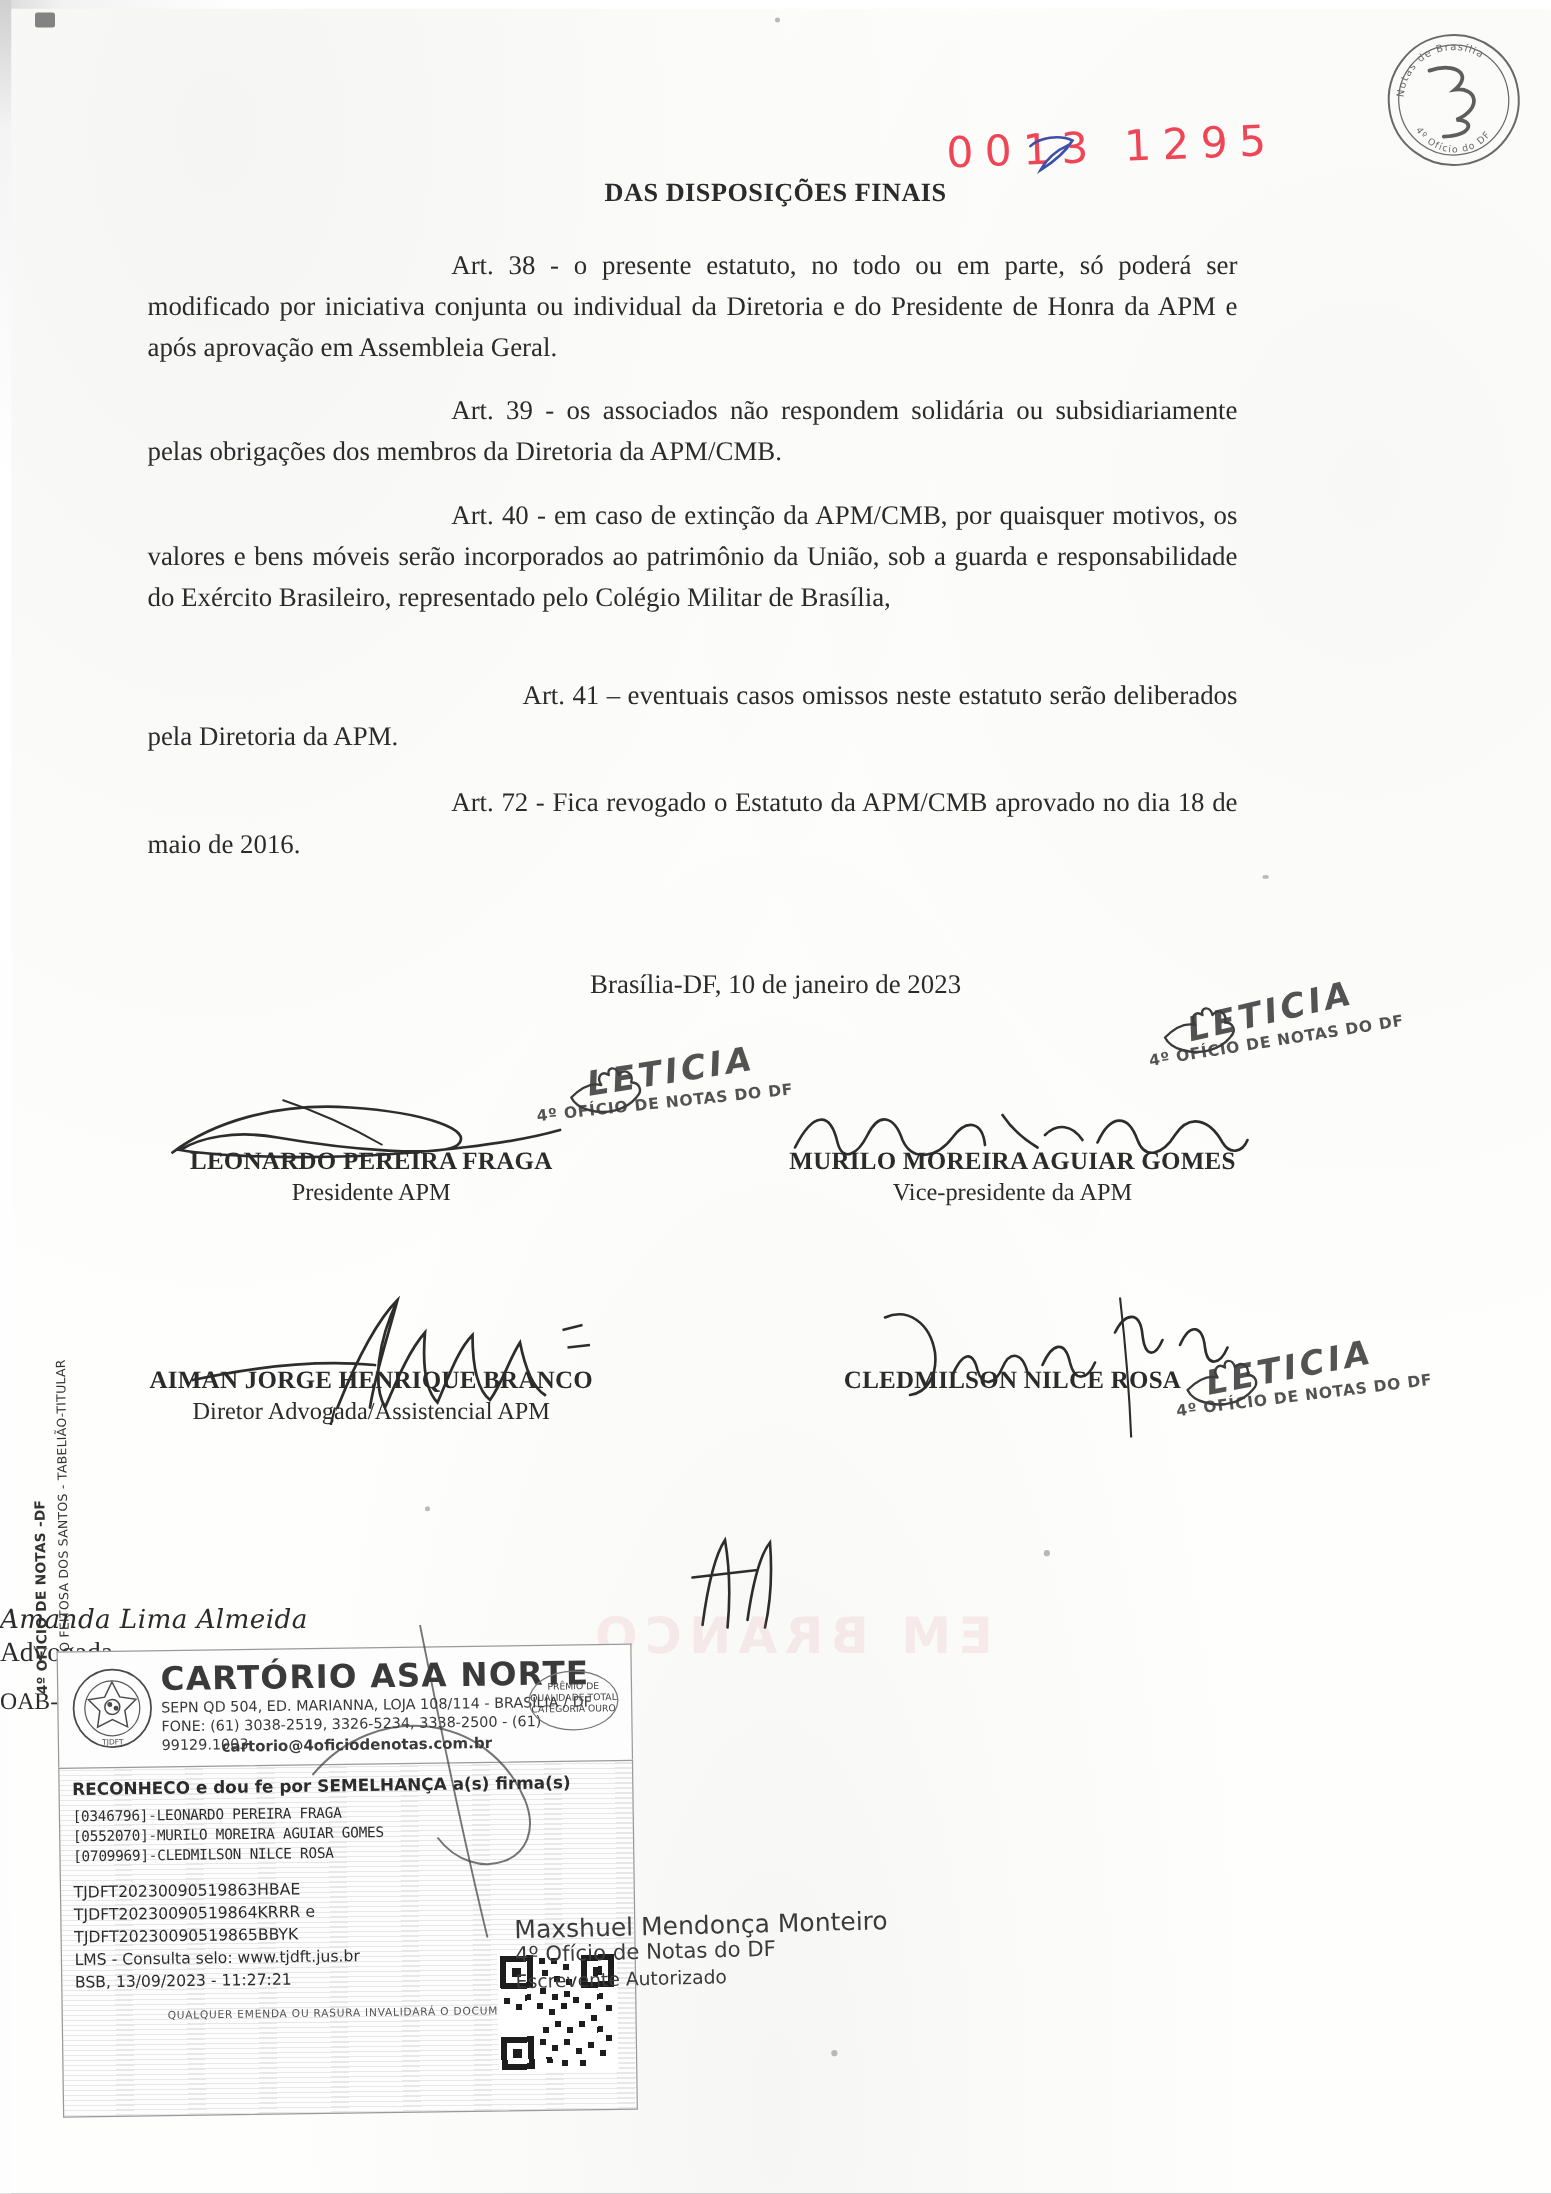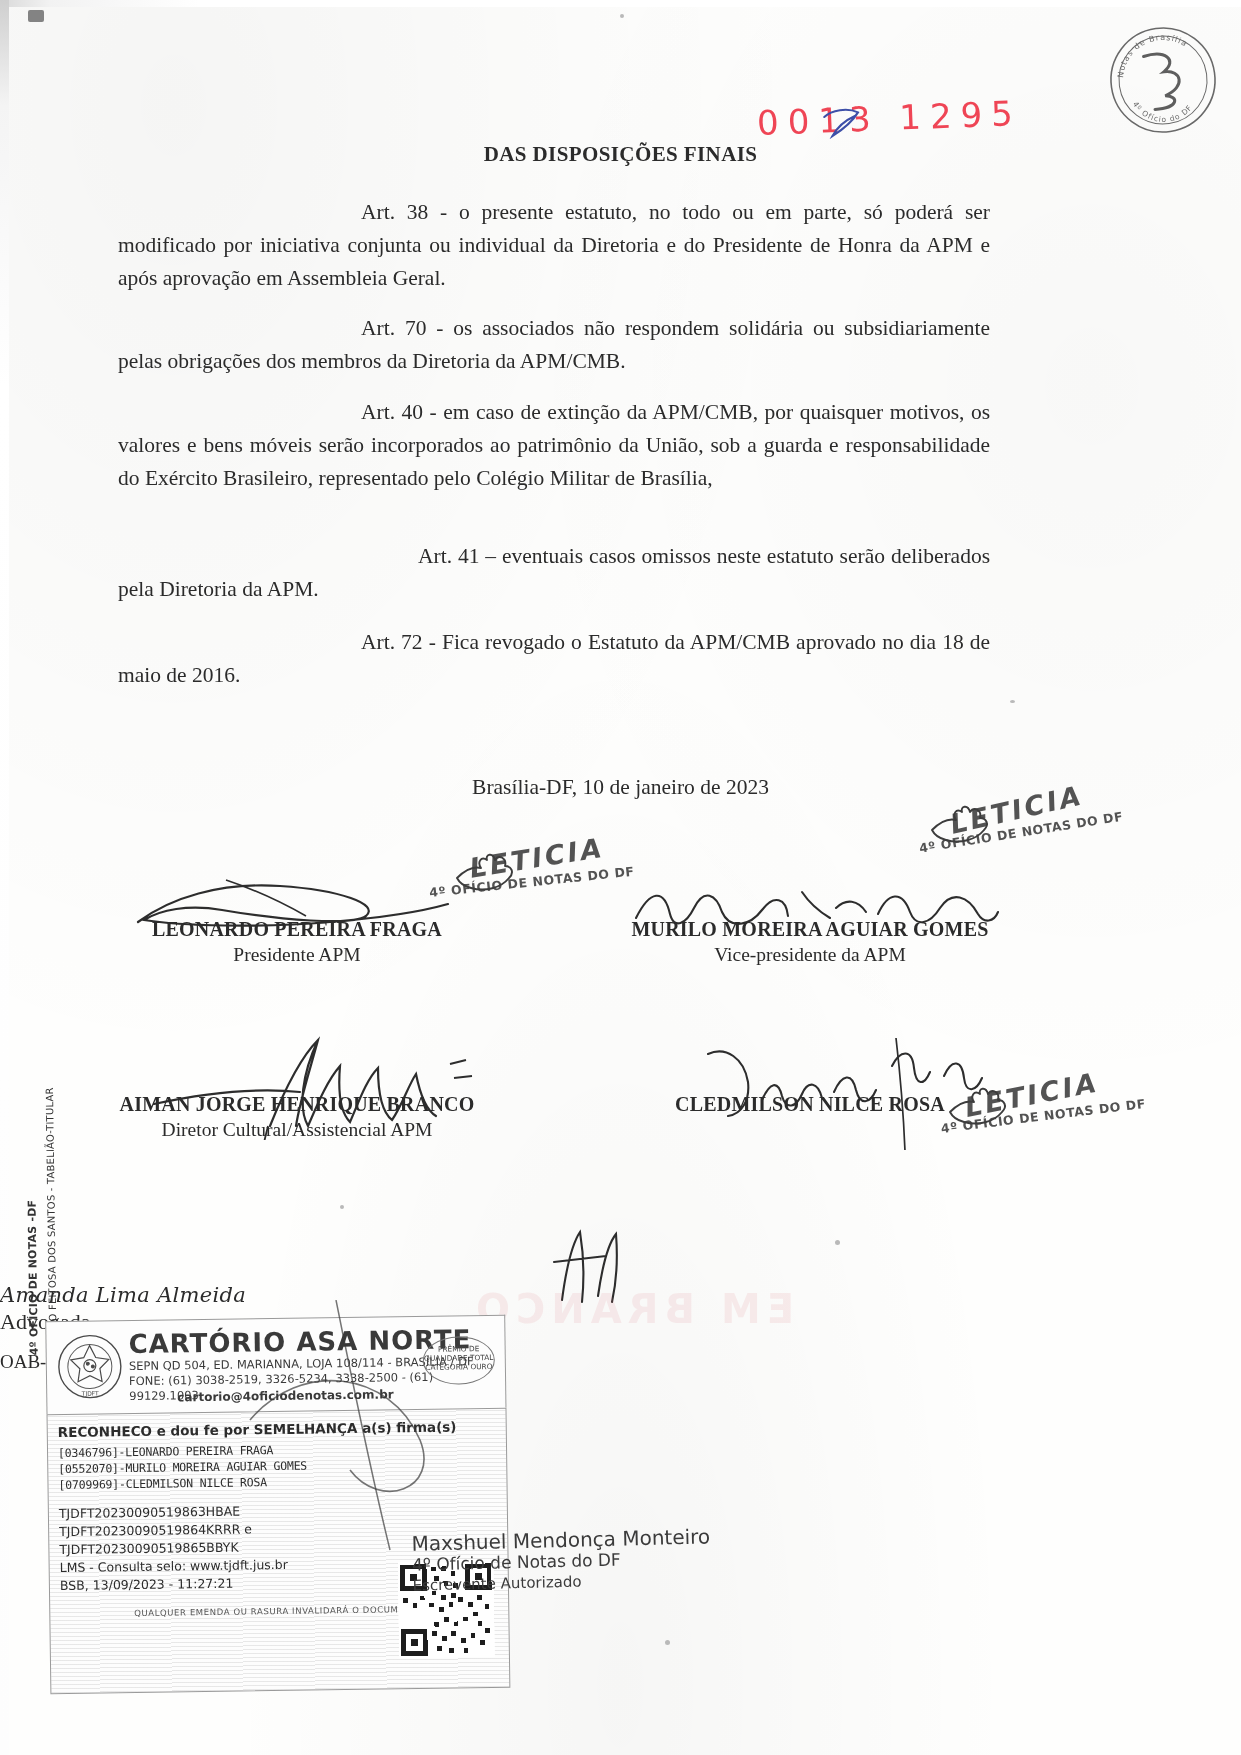--- a/index.html
+++ b/index.html
@@ -296,21 +296,21 @@
   </svg>
 
   <div class="doc-title">DAS DISPOSIÇÕES FINAIS</div>
 
   <div class="body-block p38">
     <p><span class="lead">Art. 38 - o presente estatuto, no todo ou em parte, só poderá</span>
        <span>ser modificado por iniciativa conjunta ou individual da Diretoria e do Presidente de Honra da APM e após aprovação em Assembleia Geral.</span></p>
   </div>
 
   <div class="body-block p39">
-    <p><span class="lead">Art. 70 - os associados não respondem solidária ou</span>
+    <p><span class="lead">Art. 39 - os associados não respondem solidária ou</span>
        <span>subsidiariamente pelas obrigações dos membros da Diretoria da APM/CMB.</span></p>
   </div>
 
   <div class="body-block p40">
     <p><span class="lead">Art. 40 - em caso de extinção da APM/CMB, por quaisquer</span>
        <span>motivos, os valores e bens móveis serão incorporados ao patrimônio da União, sob a guarda e responsabilidade do Exército Brasileiro, representado pelo Colégio Militar de Brasília,</span></p>
   </div>
 
   <div class="body-block p41">
     <p><span class="lead" style="padding-left:300px;">Art. 41 – eventuais casos omissos neste estatuto serão</span>
@@ -359,21 +359,21 @@
   <div class="sig sig-2">
     <div class="name">MURILO MOREIRA AGUIAR GOMES</div>
     <div class="role">Vice-presidente da APM</div>
   </div>
   <div class="sig sig-1">
     <div class="name">LEONARDO PEREIRA FRAGA</div>
     <div class="role">Presidente APM</div>
   </div>
   <div class="sig sig-3">
     <div class="name">AIMAN JORGE HENRIQUE BRANCO</div>
-    <div class="role">Diretor Cultural/Assistencial APM</div>
+    <div class="role">Diretor Advogada/Assistencial APM</div>
   </div>
   <div class="sig sig-4">
     <div class="name">CLEDMILSON NILCE ROSA</div>
   </div>
 
   <div class="lawyer">
     <div class="lname">Amanda Lima Almeida</div>
     <div class="lrole">Advogada</div>
     <div class="loab">OAB-DF 67.088</div>
   </div>

